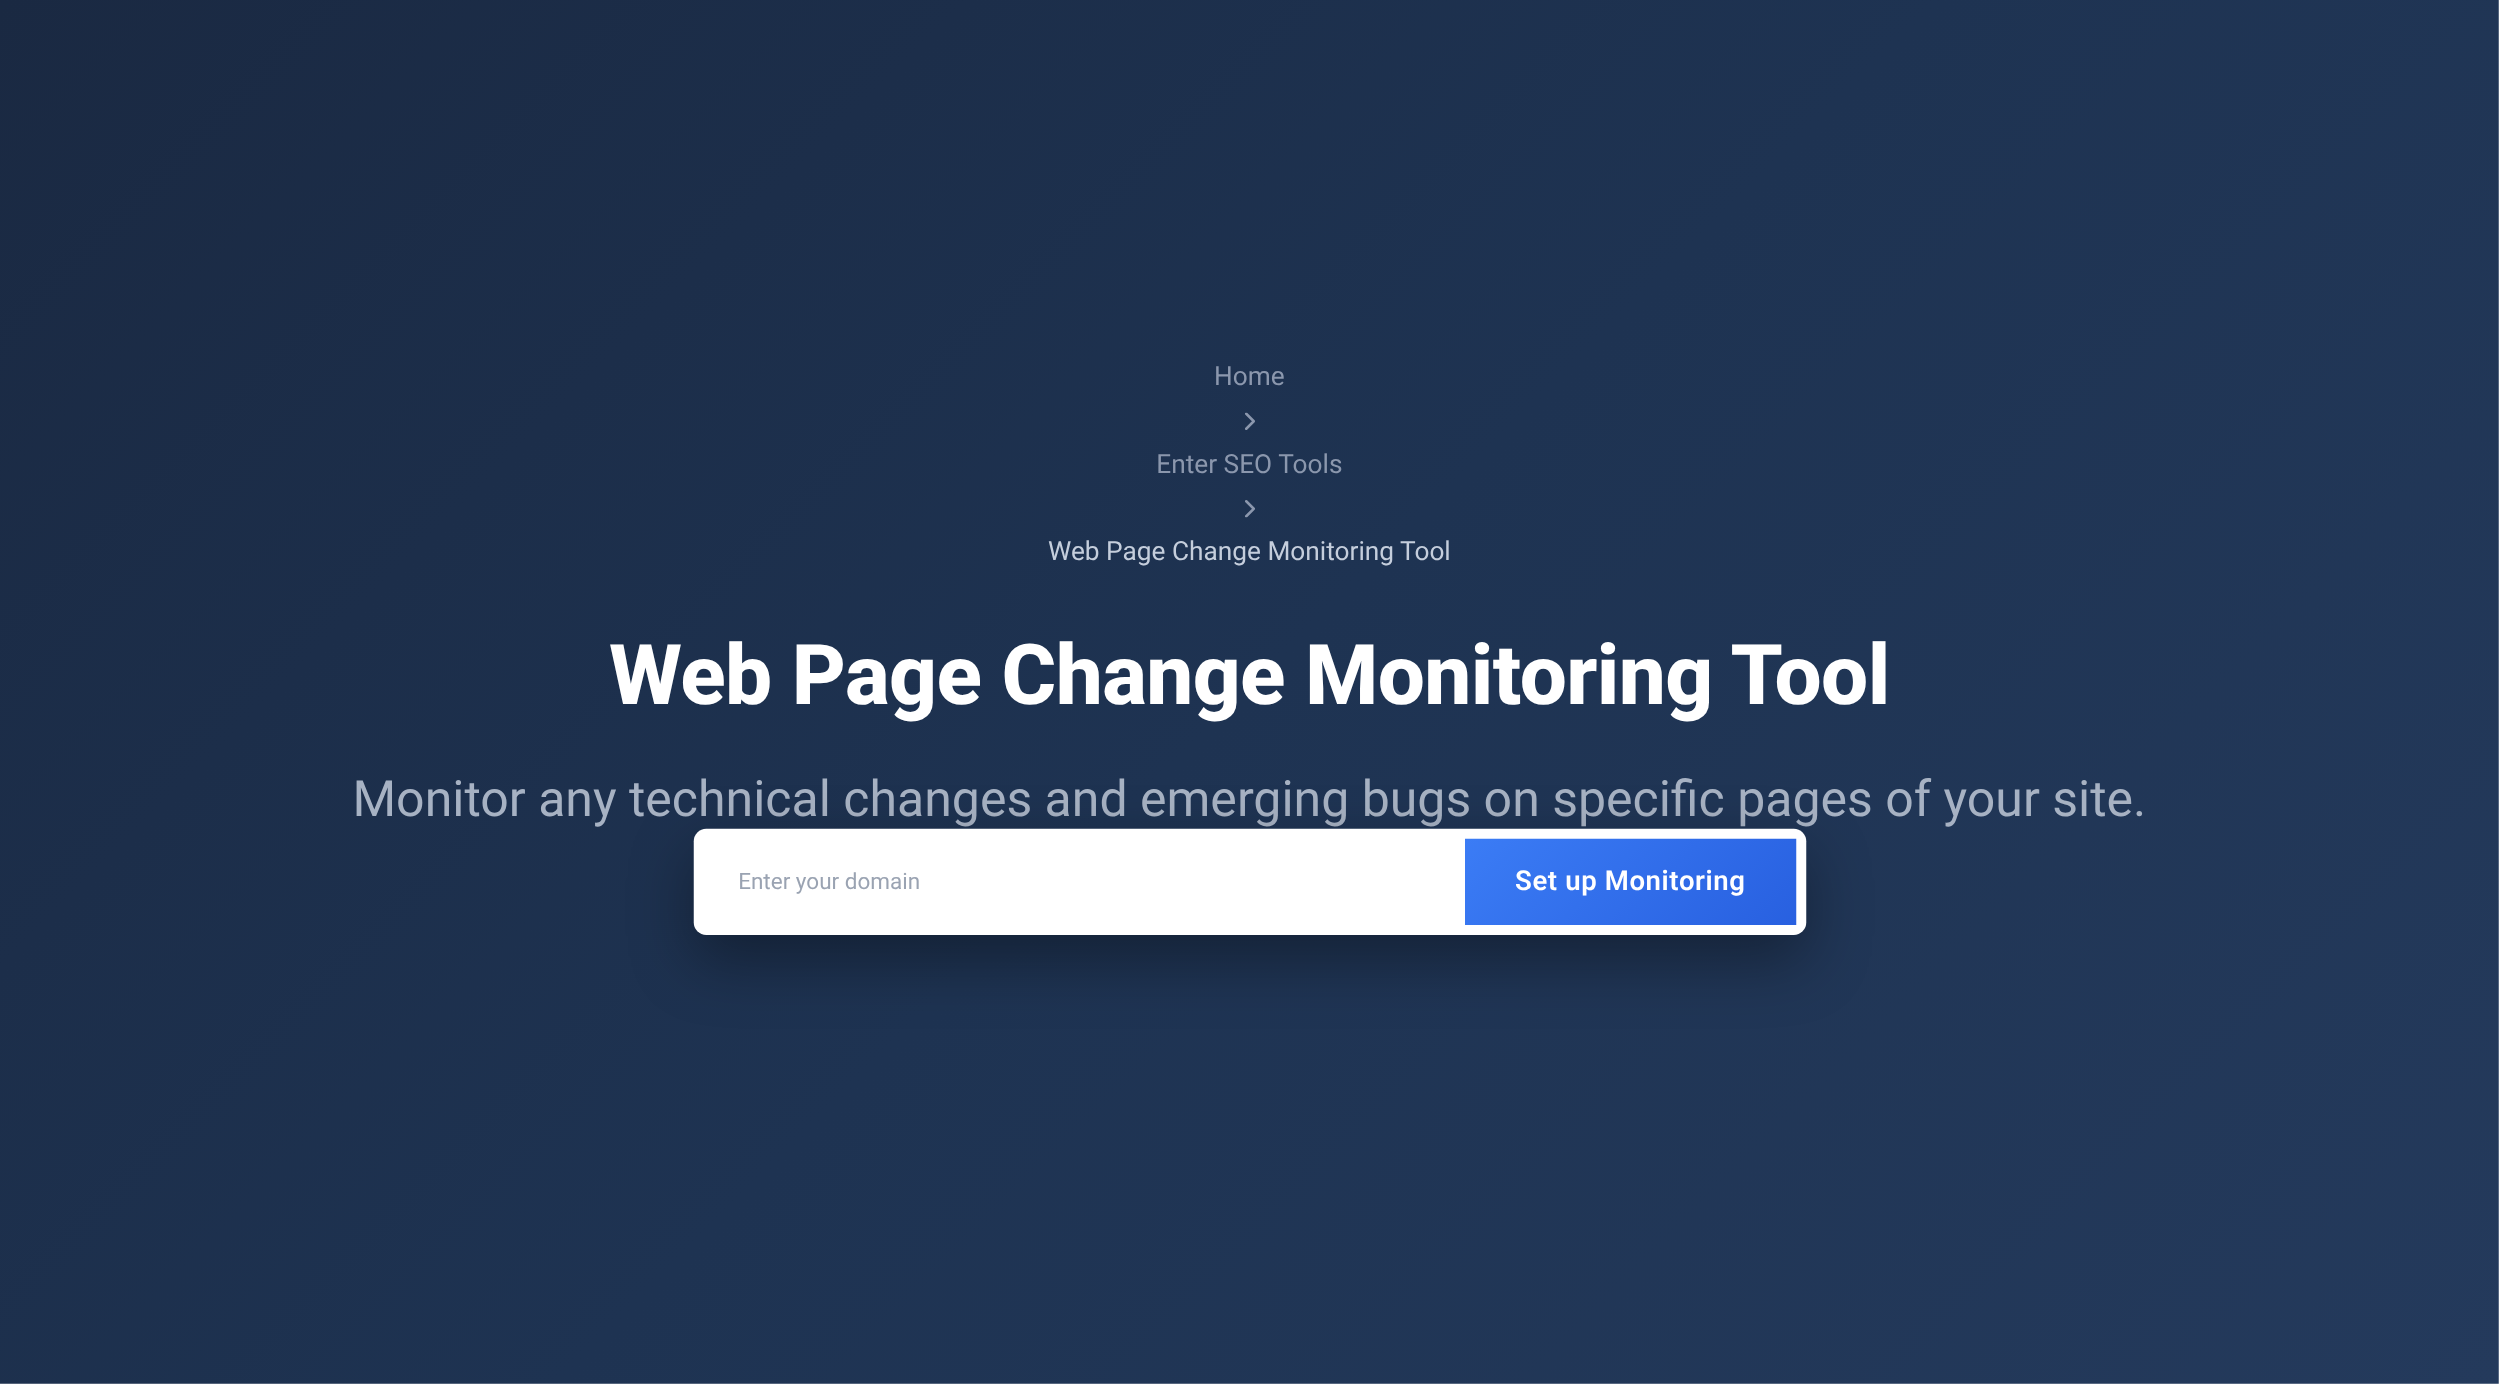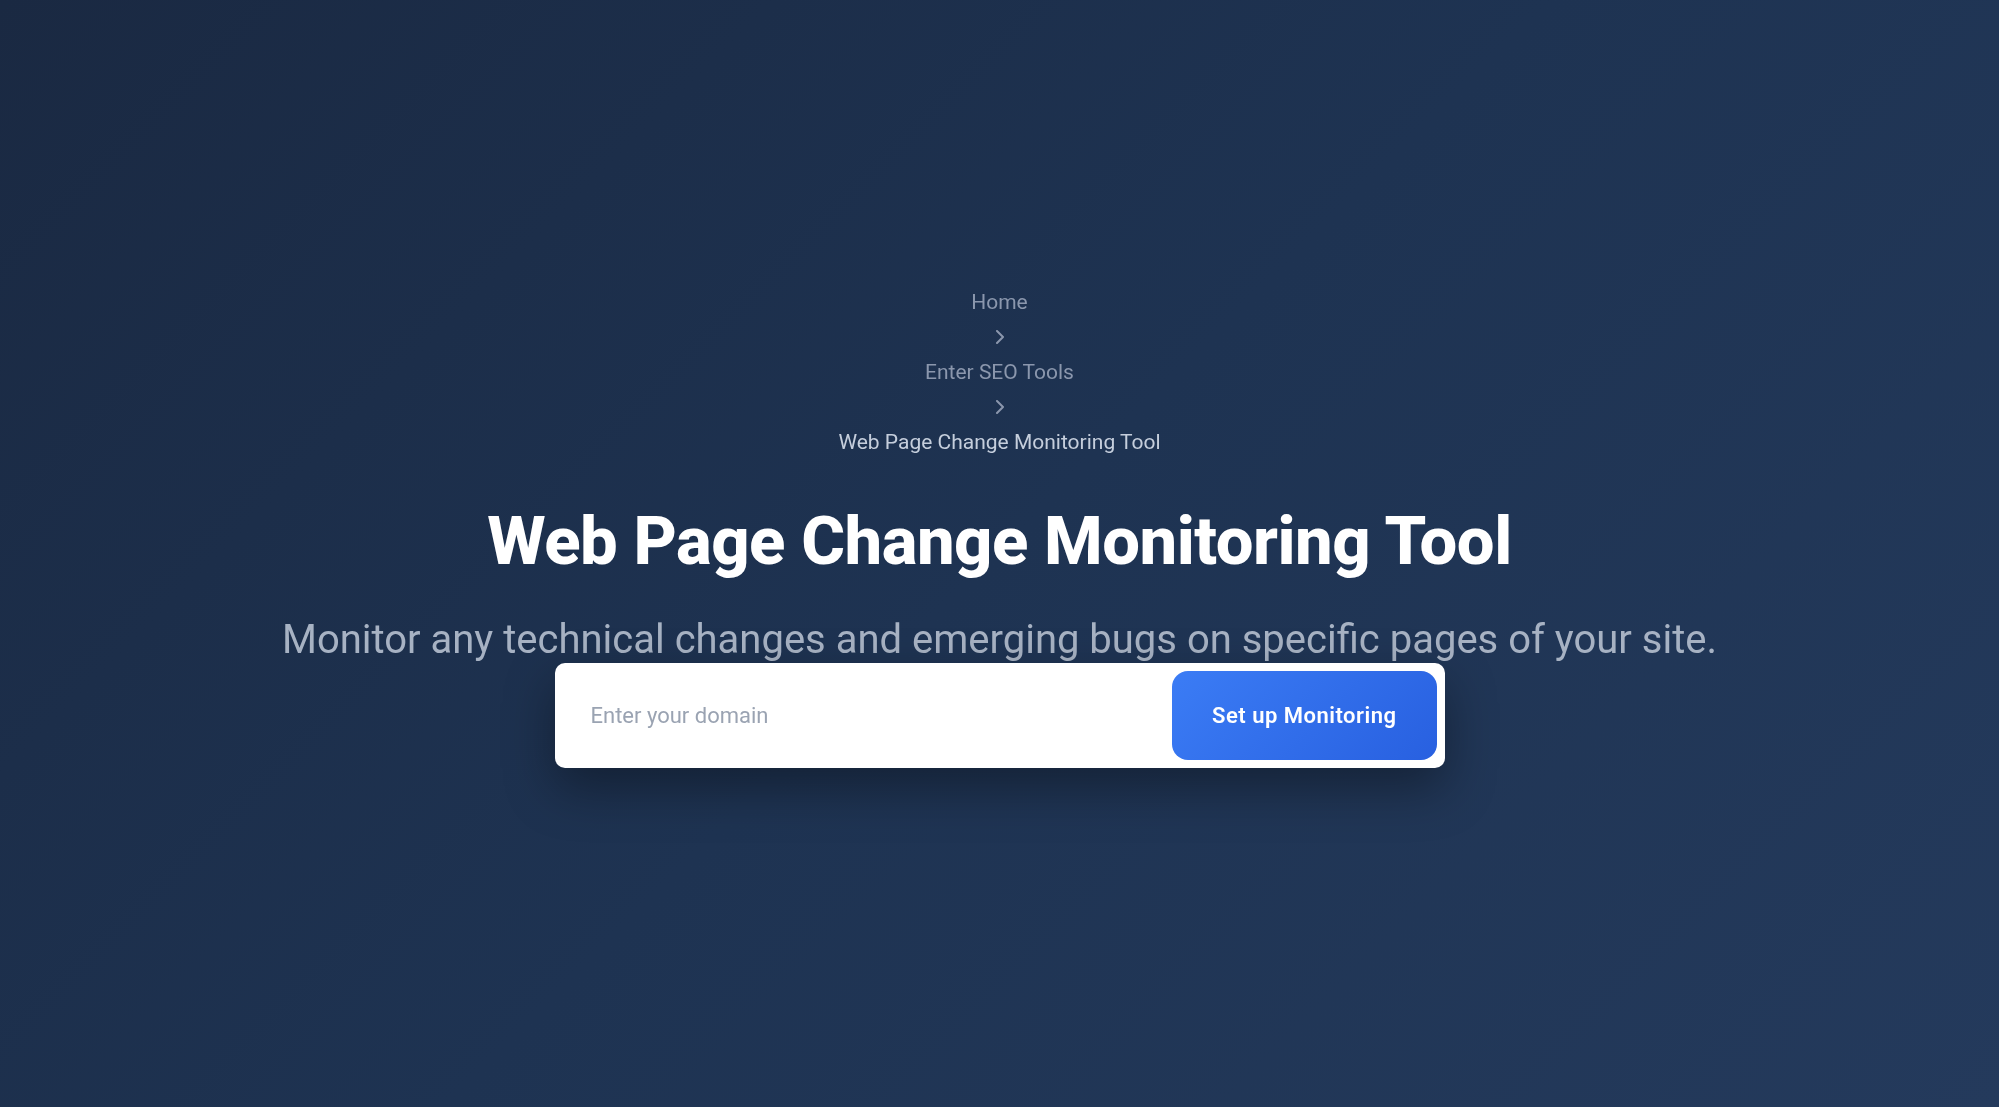--- a/index.html
+++ b/index.html
@@ -71,38 +71,38 @@
       border-radius: 10px;
       padding: 8px;
       width: 890px;
       box-shadow: 0 20px 50px rgba(0, 0, 0, 0.35);
     }
 
     .domain-input {
       flex: 1;
       border: none;
       outline: none;
-      font-size: 22px;
+      font-size: 18px;
       padding: 18px 28px;
       color: #ef4444;
       background: transparent;
       font-family: inherit;
     }
 
     .domain-input::placeholder {
       color: #9aa3b2;
       font-weight: 400;
     }
 
     .setup-button {
       background: linear-gradient(135deg, #3b7cf5 0%, #2860e0 100%);
       color: #ffffff;
       border: none;
-      border-radius: 16px;
-      padding: 32px 40px;
+      border-radius: 0;
+      padding: 22px 40px;
       font-size: 22px;
       font-weight: 600;
       letter-spacing: 0.5px;
       cursor: pointer;
       font-family: inherit;
     }
   </style>
 </head>
 <body>
 

